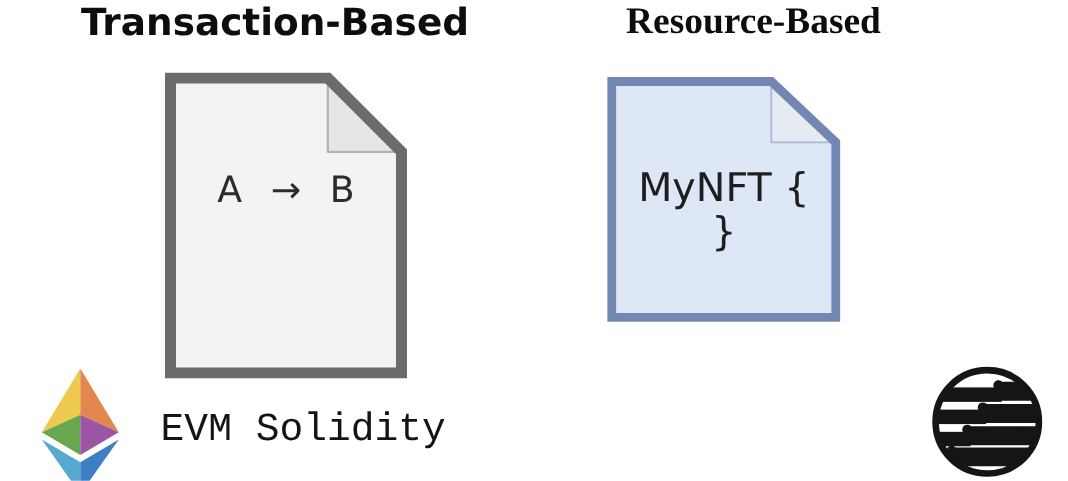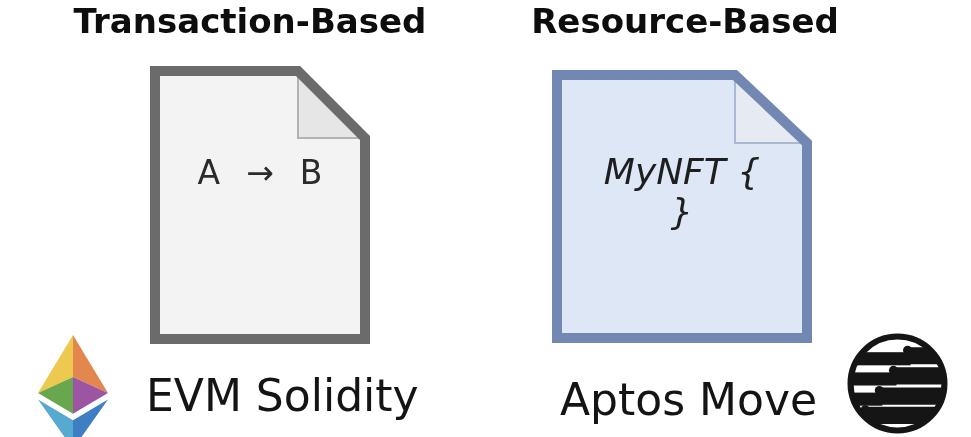--- a/index.html
+++ b/index.html
@@ -9,37 +9,37 @@
     position:relative;
   }
   .canvas{position:absolute;inset:0;}
 
   .title{
     position:absolute;top:1px;margin:0;
     font-size:34px;font-weight:bold;color:#0d0d0d;
     text-align:center;letter-spacing:0px;white-space:nowrap;
   }
   .title-left{left:40px;width:420px;}
-  .title-right{left:480px;width:410px;}
+  .title-right{left:480px;width:410px;font-family:Liberation Serif, serif;}
 
   .doc{position:absolute;}
   .doc svg{position:absolute;inset:0;display:block;}
   .doc-left{left:150px;top:66px;width:220px;height:278px;}
-  .doc-right{left:552px;top:70px;width:260px;height:273px;font-style:italic;}
+  .doc-right{left:552px;top:70px;width:212px;height:273px;}
 
   .doc-text{
     position:absolute;left:8px;right:8px;text-align:center;color:#2b2b2b;
   }
   .doc-text-left{top:86px;font-size:33px;line-height:41px;}
   .doc-text-right{top:82px;font-size:36px;line-height:40px;color:#1e1e1e;}
   .line-spread{display:flex;justify-content:center;gap:26px;}
   .line-spread span{display:inline-block;}
 
   .chain-label{
-    position:absolute;font-size:44px;color:#141414;text-align:center;white-space:nowrap;
+    position:absolute;font-size:36px;color:#141414;text-align:center;white-space:nowrap;font-family:Liberation Mono, monospace;
   }
   .label-left{left:146px;top:370px;width:228px;}
   .label-right{left:560px;top:374px;width:230px;}
 
   .logo{position:absolute;}
   .logo-eth{left:38px;top:335px;width:70px;height:114px;}
   .logo-aptos{left:847px;top:333px;width:101px;height:101px;}
   .logo svg{display:block;width:100%;height:100%;}
 </style>
 </head>
@@ -84,21 +84,20 @@
       <path d="M5,5 H183 L255,73 V268 H5 Z" fill="#dde7f6" stroke="none"></path>
       <path d="M183,6 L254,73 L183,73 Z" fill="#e6ebf3" stroke="#aab8d4" stroke-width="2"></path>
       <path d="M5,5 H183 L255,73 V268 H5 Z" fill="none" stroke="#7288b2" stroke-width="10" stroke-linejoin="miter"></path>
     </svg>
     <div class="doc-text doc-text-right">
       <div>MyNFT {</div>
       <div>}</div>
     </div>
   </div>
 
-  <div class="chain-label label-right">Aptos Move</div>
 
   <div class="logo logo-aptos">
     <svg viewBox="0 0 100 100">
       <defs>
         <clipPath id="aptos-clip">
             <circle cx="50" cy="50" r="45"></circle>
           </clipPath>
       </defs>
       <circle cx="50" cy="50" r="46.5" fill="#ffffff" stroke="#151515" stroke-width="6"></circle>
       <g fill="#151515" clip-path="url(#aptos-clip)">

